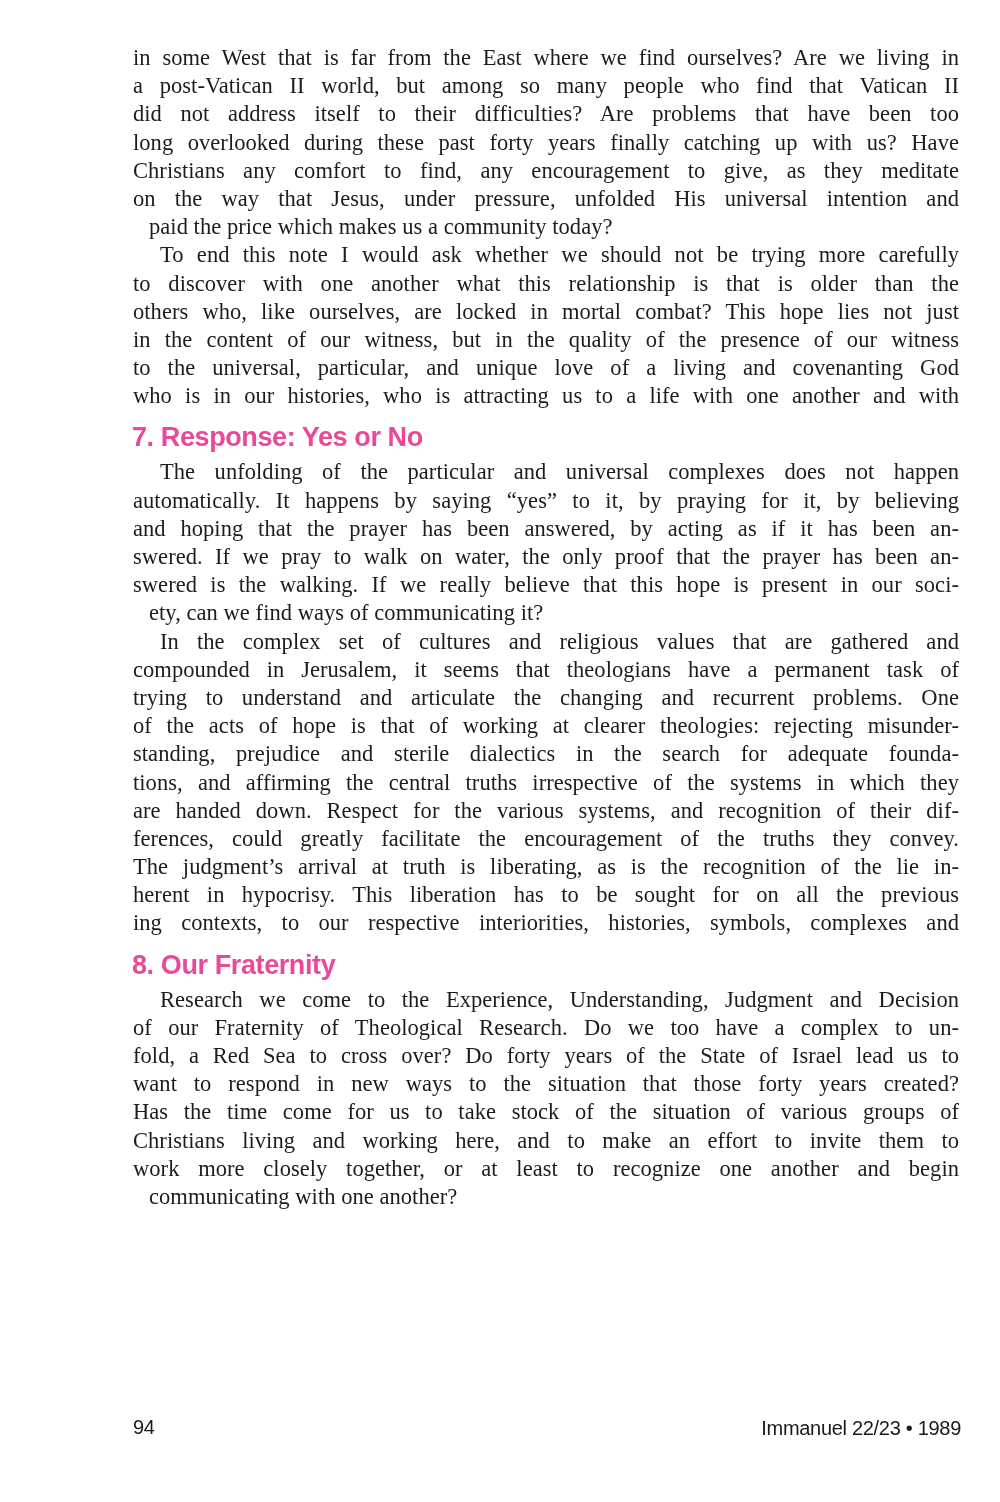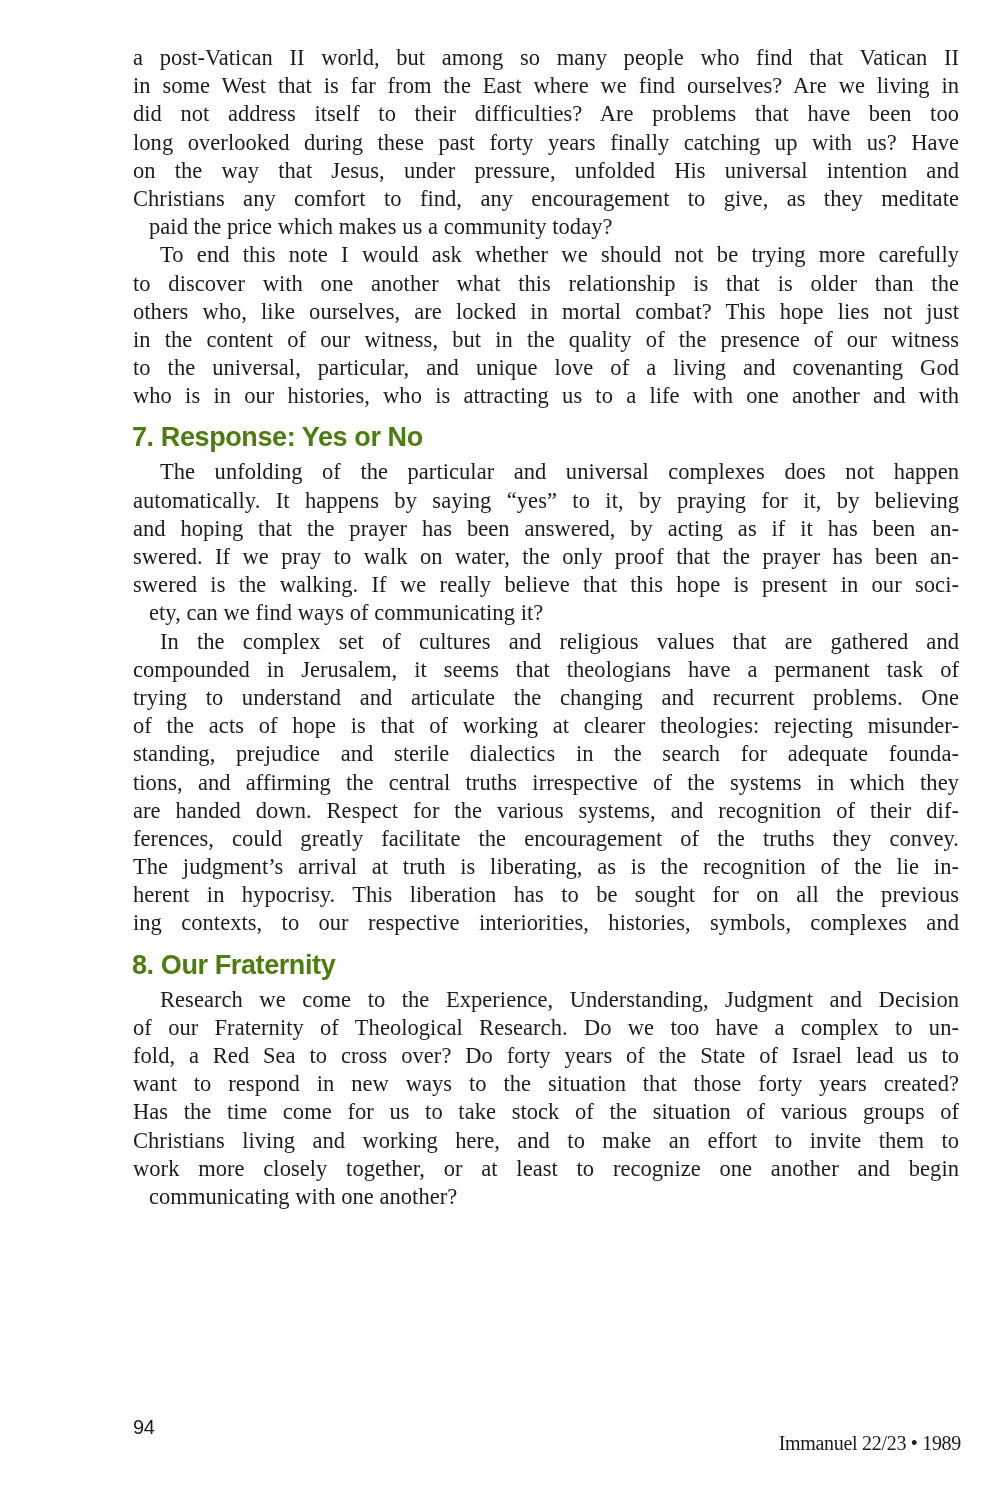--- a/index.html
+++ b/index.html
@@ -42,55 +42,54 @@
     .line.indent {
       text-indent: 27px;
     }
     .heading {
       font-family: "Liberation Sans", "DejaVu Sans", sans-serif;
       font-weight: bold;
       font-size: 27px;
       line-height: 34px;
       margin: 10px 0 4px -1px;
       letter-spacing: -0.4px;
-      color: #4d7c0f;
+      color: #ec4899;
     }
     .footer {
       position: absolute;
       top: 1416px;
       left: 133px;
       width: 828px;
       font-family: "Liberation Sans", "DejaVu Sans", sans-serif;
       font-size: 20px;
       color: #1a1a1a;
       letter-spacing: -0.3px;
     }
     .footer .page-number {
       position: absolute;
       left: 0;
       top: 0;
     }
     .footer .journal-ref {
       position: absolute;
       right: 0;
-      top: 16px;
-      font-family: Liberation Serif, serif;
+      top: 1px;
     }
   </style>
 </head>
 <body>
 
 <div class="page" id="page-body">
     <div class="para">
+      <span class="line">in some West that is far from the East where we find ourselves? Are we living in</span>
       <span class="line">a post-Vatican II world, but among so many people who find that Vatican II</span>
-      <span class="line">in some West that is far from the East where we find ourselves? Are we living in</span>
       <span class="line">did not address itself to their difficulties? Are problems that have been too</span>
       <span class="line">long overlooked during these past forty years finally catching up with us? Have</span>
+      <span class="line">Christians any comfort to find, any encouragement to give, as they meditate</span>
       <span class="line">on the way that Jesus, under pressure, unfolded His universal intention and</span>
-      <span class="line">Christians any comfort to find, any encouragement to give, as they meditate</span>
       <span class="line last">paid the price which makes us a community today?</span>
     </div>
     <div class="para">
       <span class="line indent">To end this note I would ask whether we should not be trying more carefully</span>
       <span class="line">to discover with one another what this relationship is that is older than the</span>
       <span class="line">others who, like ourselves, are locked in mortal combat? This hope lies not just</span>
       <span class="line">in the content of our witness, but in the quality of the presence of our witness</span>
       <span class="line">to the universal, particular, and unique love of a living and covenanting God</span>
       <span class="line">who is in our histories, who is attracting us to a life with one another and with</span>
     </div>

